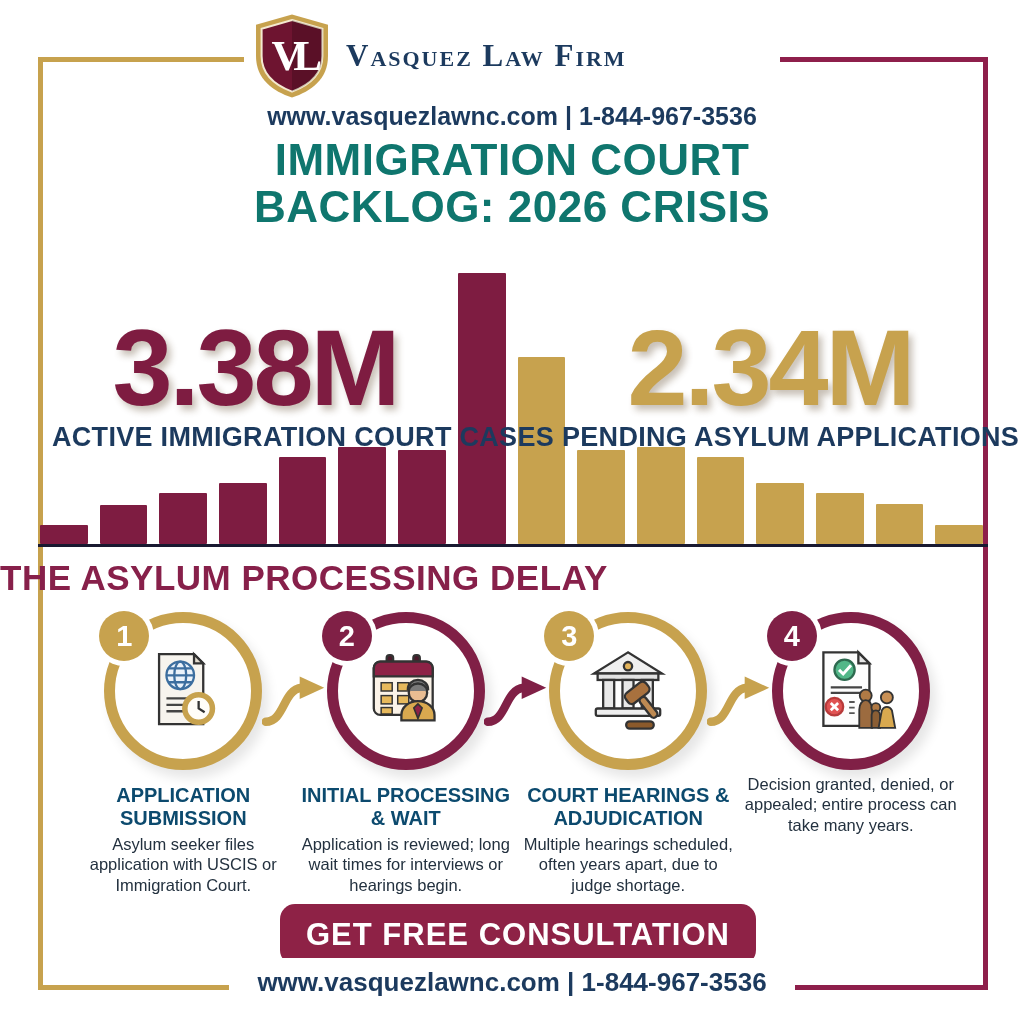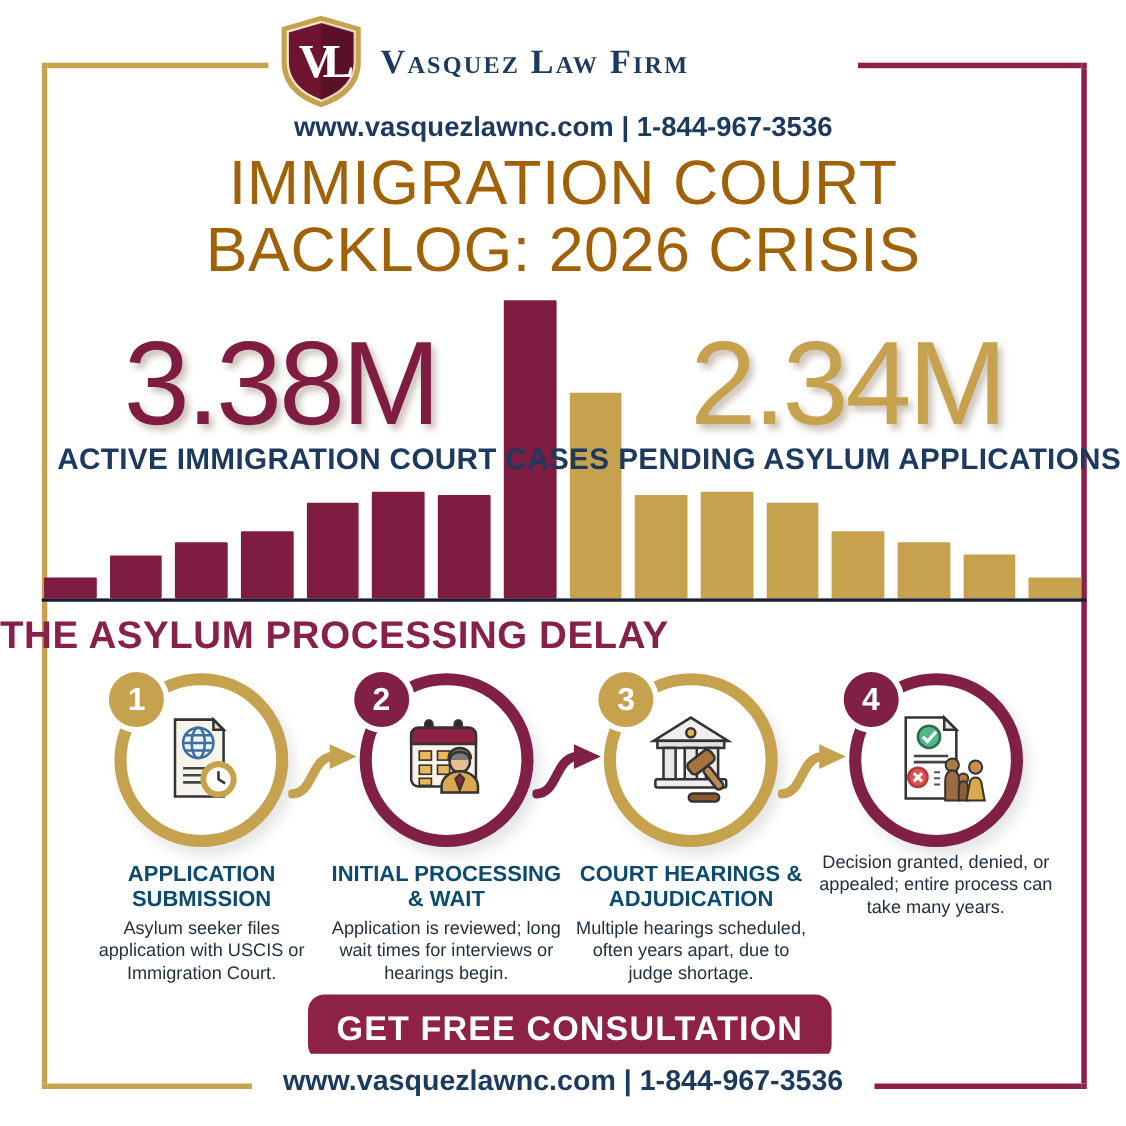--- a/index.html
+++ b/index.html
@@ -21,36 +21,37 @@
   }
   .brand-row{display:flex;align-items:center;gap:14px;}
   .brand-name{
     font-family:"Liberation Serif",serif;font-weight:700;font-size:31px;
     color:#1C3A5E;letter-spacing:2px;font-variant:small-caps;white-space:nowrap;
   }
   .contact{font-size:25px;font-weight:bold;color:#1C3A5E;margin-top:2px;white-space:nowrap;}
   
   .main-title{
     position:absolute;top:136px;left:60px;right:60px;text-align:center;
-    color:#a16207;font-weight:normal;font-size:57px;line-height:1.07;letter-spacing:.5px;
+    color:#0f766e;font-weight:bold;font-size:44px;line-height:1.07;letter-spacing:.5px;
   }
   
   .chart{
     position:absolute;left:40px;right:41px;top:272px;height:272px;
     display:flex;align-items:flex-end;gap:12px;
   }
   .bar{flex:1;border-radius:1px;}
   .baseline{position:absolute;left:38px;right:36px;top:544px;height:3px;background:#191930;}
   
   .stat{position:absolute;top:294px;text-align:center;}
   .stat-left{left:52px;width:406px;}
   .stat-right{left:562px;width:416px;}
   .stat-value{
-    font-size:108px;font-weight:normal;line-height:1;letter-spacing:-3px;
+    font-size:108px;font-weight:bold;line-height:1;letter-spacing:-3px;
     text-shadow:4px 5px 7px rgba(80,55,25,.32);
+    margin-top:20px;
   }
   .stat-left .stat-value{color:#7E1C41;}
   .stat-right .stat-value{color:#C7A24E;}
   .stat-label{margin-top:0;font-size:27px;font-weight:bold;color:#1C3A5E;letter-spacing:.3px;white-space:nowrap;}
   
   .section-heading{
     position:absolute;top:558px;left:0;right:0;text-align:left;
     color:#87204A;font-weight:bold;font-size:35px;letter-spacing:.5px;
   }
   

